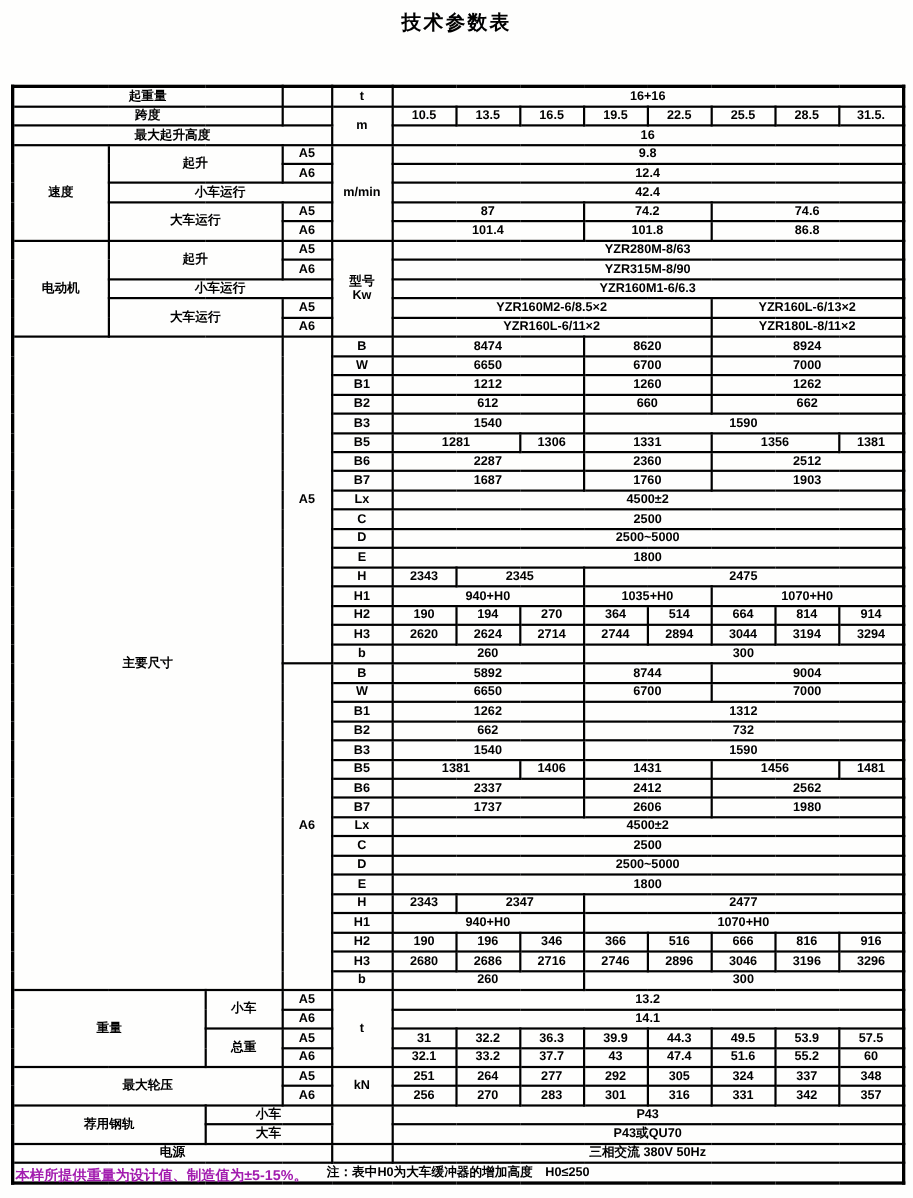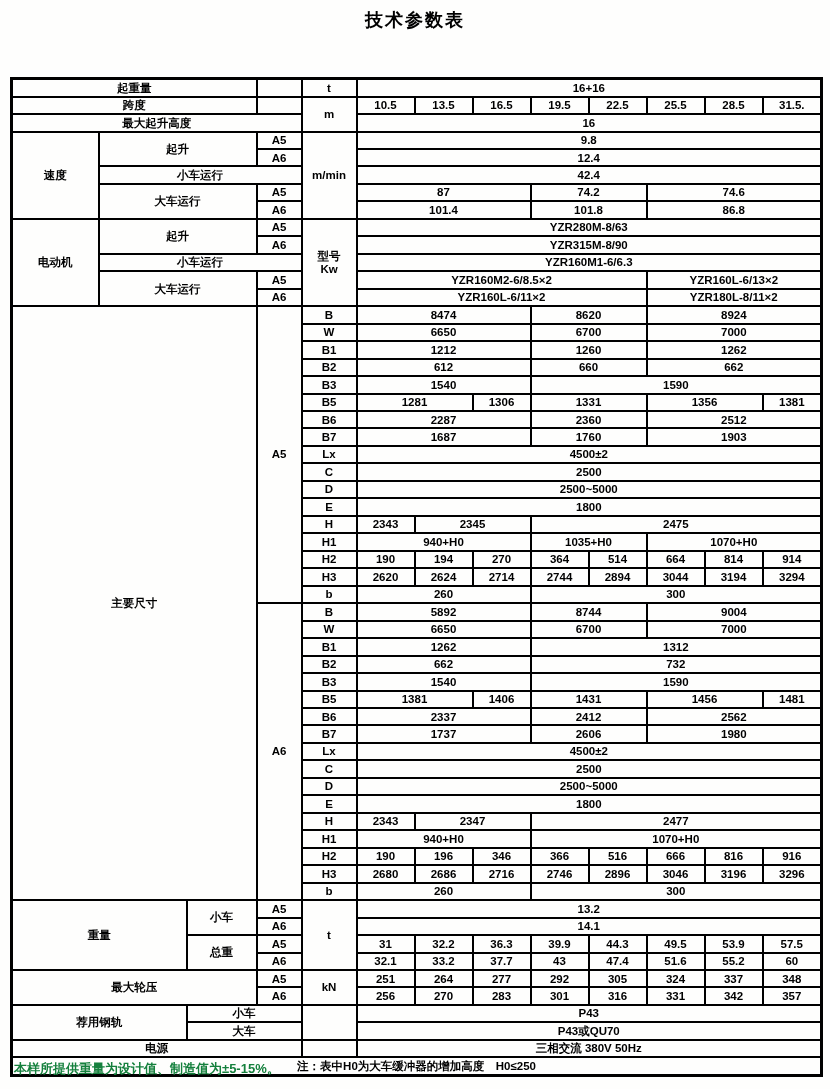--- a/index.html
+++ b/index.html
@@ -47,21 +47,21 @@
     padding: 0 1px;
     overflow: hidden;
     white-space: pre-line;
   }
   .footnote {
     position: absolute;
     left: 14px;
     top: 1060px;
     font-size: 13px;
     font-weight: bold;
-    color: #15803d;
+    color: #a21caf;
   }
 </style>
 </head>
 <body>
 
 <div class="page">
   <div class="doc-title">技术参数表</div>
   <table class="spec-table">
     <colgroup>
         <col style="width: 87px;">

